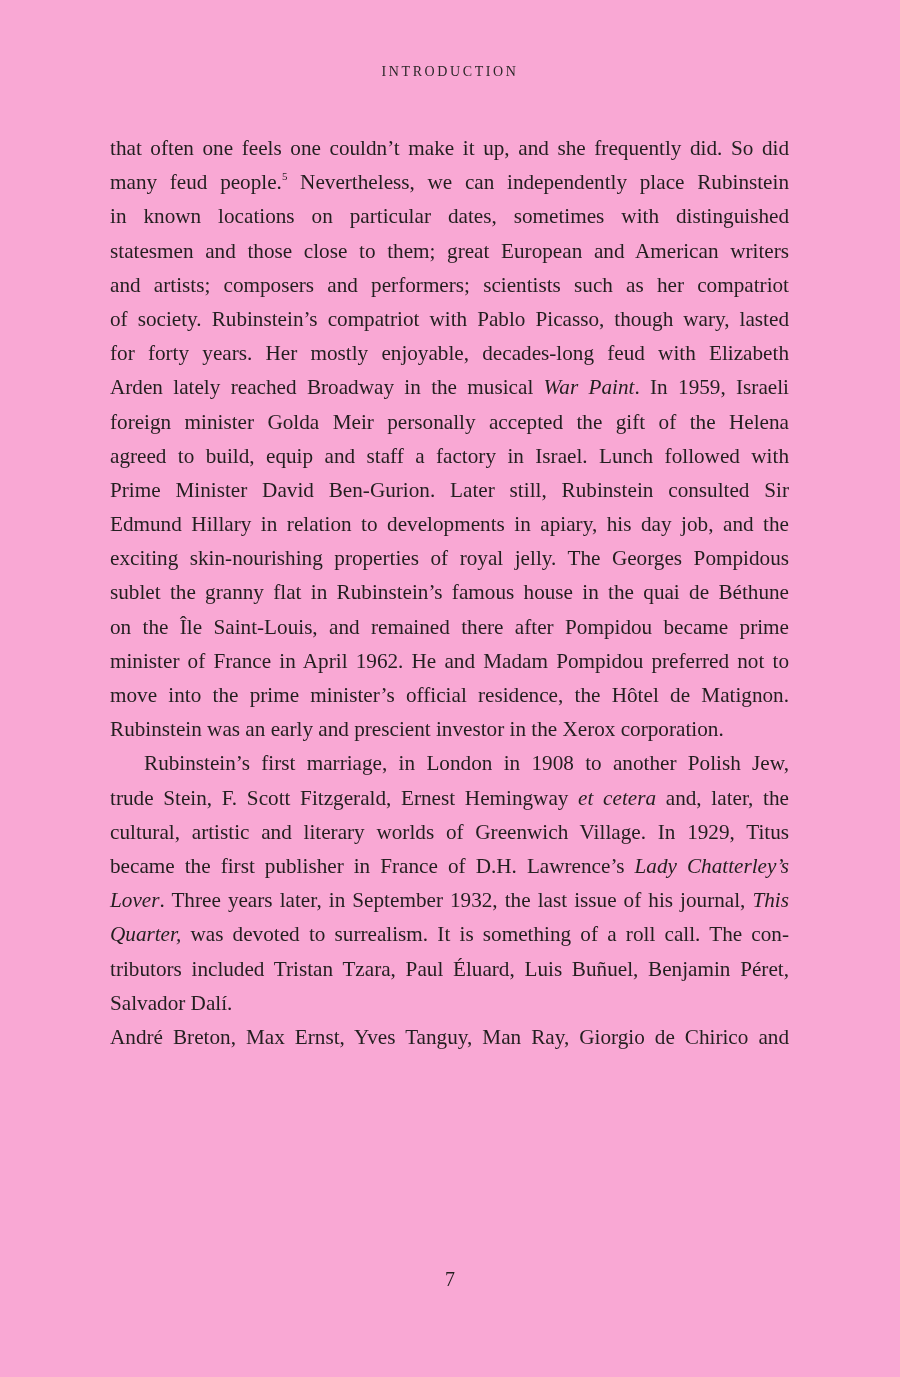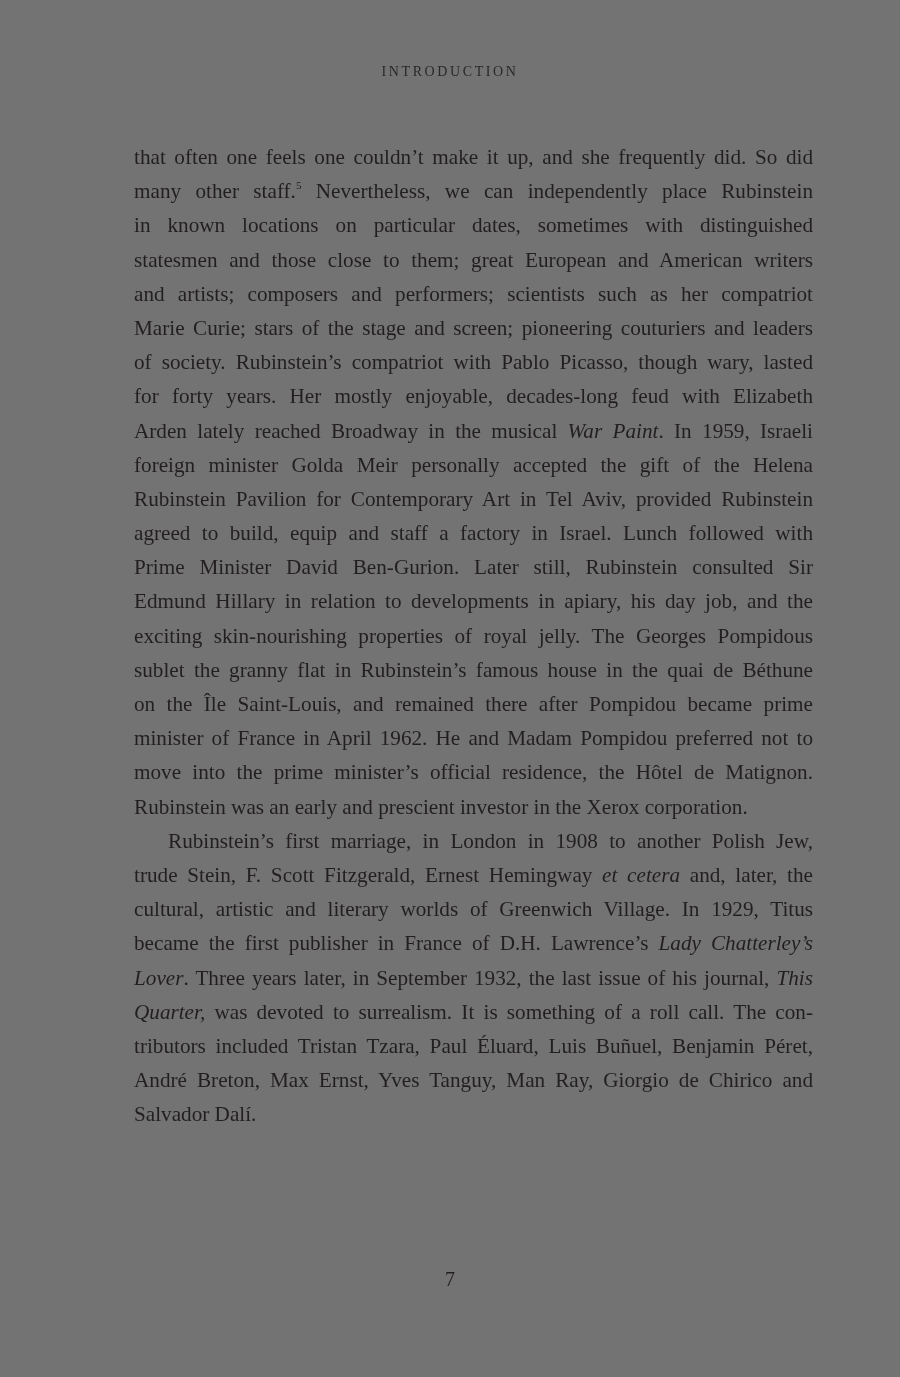--- a/index.html
+++ b/index.html
@@ -1,60 +1,58 @@
 <!DOCTYPE html>
 <html><head>
 <meta charset="utf-8">
 <style>
   html, body { margin: 0; padding: 0; background: #ffffff; }
   body { width: 900px; height: 1377px; position: relative; overflow: hidden; }
-  .page { position: absolute; left: 0; top: 0; width: 900px; height: 1377px; background: #737373; color: #231f20; font-family: "Liberation Serif", "DejaVu Serif", serif; }
+  .page { position: absolute; left: 0; top: 0; width: 900px; height: 1377px; background: #f9a8d4; color: #231f20; font-family: "Liberation Serif", "DejaVu Serif", serif; }
   .running-head { position: absolute; top: 64px; left: 0; width: 900px; text-align: center; font-size: 14px; letter-spacing: 2.6px; color: #2b2728; }
-  .body { position: absolute; left: 134px; top: 131px; width: 679px; font-size: 21.2px; line-height: 34.2px; margin-top: 9px; }
+  .body { position: absolute; left: 110px; top: 131px; width: 679px; font-size: 21.2px; line-height: 34.2px; }
   .line { display: block; white-space: nowrap; text-align: justify; text-align-last: justify; height: 34.2px; }
   .line.last { text-align-last: left; }
   .line.indent { padding-left: 34px; }
   i { }
   sup { font-size: 11px; vertical-align: 9px; line-height: 0; }
   .folio { position: absolute; top: 1268px; left: 0; width: 900px; text-align: center; font-size: 20px; color: #231f20; }
 </style>
 </head>
 <body>
 
 <div class="page">
   <div class="running-head">INTRODUCTION</div>
   <div class="body" id="body-text">
       <div>
         <span class="line"><span>that often one feels one couldn’t make it up, and she frequently did. So did</span></span>
-        <span class="line"><span>many other staff.</span><sup>5</sup><span> Nevertheless, we can independently place Rubinstein</span></span>
+        <span class="line"><span>many feud people.</span><sup>5</sup><span> Nevertheless, we can independently place Rubinstein</span></span>
         <span class="line"><span>in known locations on particular dates, sometimes with distinguished</span></span>
         <span class="line"><span>statesmen and those close to them; great European and American writers</span></span>
         <span class="line"><span>and artists; composers and performers; scientists such as her compatriot</span></span>
-        <span class="line"><span>Marie Curie; stars of the stage and screen; pioneering couturiers and leaders</span></span>
         <span class="line"><span>of society. Rubinstein’s compatriot with Pablo Picasso, though wary, lasted</span></span>
         <span class="line"><span>for forty years. Her mostly enjoyable, decades-long feud with Elizabeth</span></span>
         <span class="line"><span>Arden lately reached Broadway in the musical </span><i>War Paint</i><span>. In 1959, Israeli</span></span>
         <span class="line"><span>foreign minister Golda Meir personally accepted the gift of the Helena</span></span>
-        <span class="line"><span>Rubinstein Pavilion for Contemporary Art in Tel Aviv, provided Rubinstein</span></span>
         <span class="line"><span>agreed to build, equip and staff a factory in Israel. Lunch followed with</span></span>
         <span class="line"><span>Prime Minister David Ben-Gurion. Later still, Rubinstein consulted Sir</span></span>
         <span class="line"><span>Edmund Hillary in relation to developments in apiary, his day job, and the</span></span>
         <span class="line"><span>exciting skin-nourishing properties of royal jelly. The Georges Pompidous</span></span>
         <span class="line"><span>sublet the granny flat in Rubinstein’s famous house in the quai de Béthune</span></span>
         <span class="line"><span>on the Île Saint-Louis, and remained there after Pompidou became prime</span></span>
         <span class="line"><span>minister of France in April 1962. He and Madam Pompidou preferred not to</span></span>
         <span class="line"><span>move into the prime minister’s official residence, the Hôtel de Matignon.</span></span>
         <span class="line last"><span>Rubinstein was an early and prescient investor in the Xerox corporation.</span></span>
       </div>
       <div>
         <span class="line indent"><span>Rubinstein’s first marriage, in London in 1908 to another Polish Jew,</span></span>
         <span class="line"><span>trude Stein, F. Scott Fitzgerald, Ernest Hemingway </span><i>et cetera</i><span> and, later, the</span></span>
         <span class="line"><span>cultural, artistic and literary worlds of Greenwich Village. In 1929, Titus</span></span>
         <span class="line"><span>became the first publisher in France of D.H. Lawrence’s </span><i>Lady Chatterley’s</i></span>
         <span class="line"><i>Lover</i><span>. Three years later, in September 1932, the last issue of his journal, </span><i>This</i></span>
         <span class="line"><i>Quarter,</i><span> was devoted to surrealism. It is something of a roll call. The con-</span></span>
         <span class="line"><span>tributors included Tristan Tzara, Paul Éluard, Luis Buñuel, Benjamin Péret,</span></span>
+        <span class="line last"><span>Salvador Dalí.</span></span>
         <span class="line"><span>André Breton, Max Ernst, Yves Tanguy, Man Ray, Giorgio de Chirico and</span></span>
-        <span class="line last"><span>Salvador Dalí.</span></span>
       </div>
     </div>
   <div class="folio">7</div>
 </div>
 
 </body></html>

